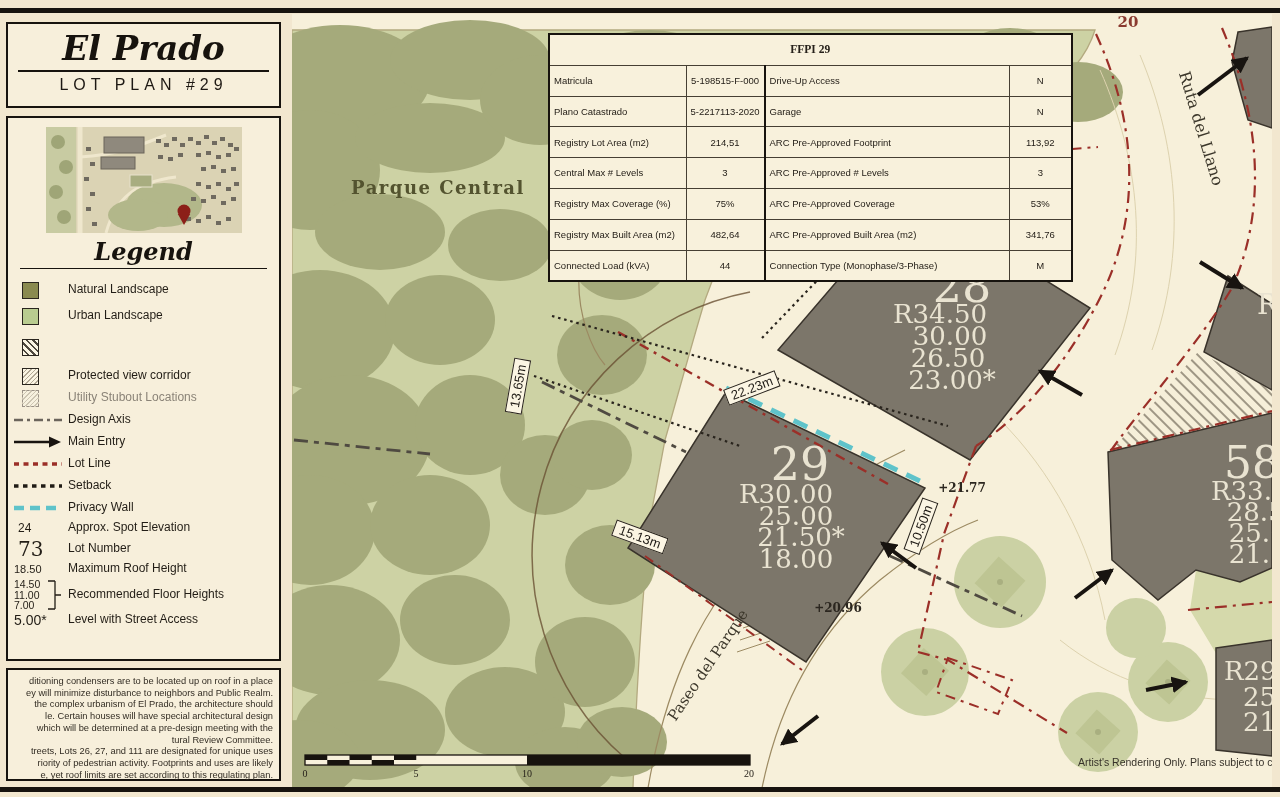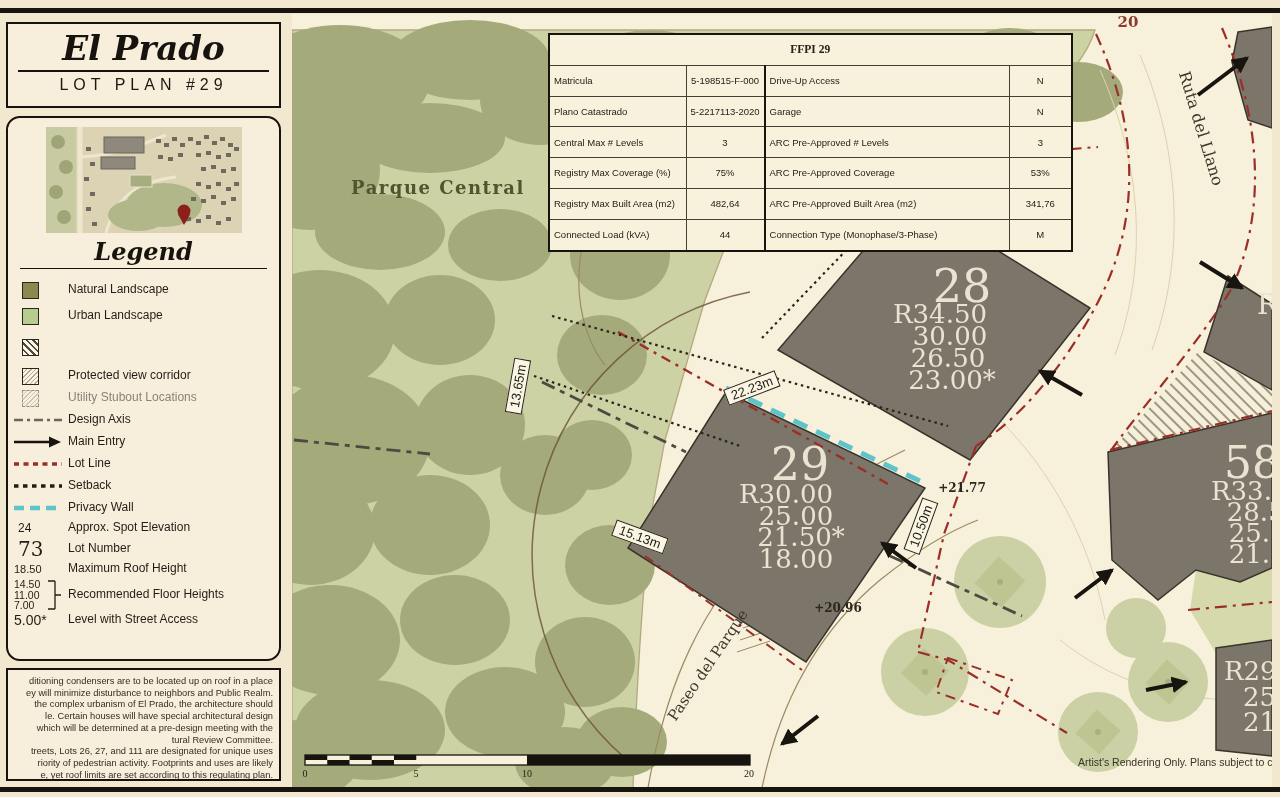--- a/index.html
+++ b/index.html
@@ -9,21 +9,21 @@
   
   .bar{position:absolute;left:0;width:1280px;height:5px;background:#17130e;}
   
   .sbox{position:absolute;left:6px;width:275px;background:#f7efdb;
         border:2px solid #17130e;box-sizing:border-box;}
   .title-box{top:22px;height:86px;text-align:center;}
   .brand{font-family:"DejaVu Serif","Liberation Serif",serif;font-style:italic;
          font-weight:700;font-size:34px;color:#17130e;margin-top:4px;}
   .brand-rule{border:none;border-top:2px solid #17130e;margin:2px 10px 4px 10px;}
   .plan-no{font-size:16px;letter-spacing:5px;color:#1d1813;}
-  .legend-box{top:116px;height:545px;padding:9px 6px 16px 6px;border-radius:14px;}
+  .legend-box{top:116px;height:545px;padding:9px 6px 16px 6px;}
   .minimap{display:block;margin:0 auto;border:0;}
   .legend-head{font-family:"DejaVu Serif","Liberation Serif",serif;font-style:italic;
                font-weight:700;font-size:24px;text-align:center;color:#17130e;margin-top:4px;}
   .legend-rule{border:none;border-top:1.5px solid #17130e;margin:2px 6px 8px 6px;}
   .lrow{display:flex;align-items:center;}
   .lsym{width:54px;flex:none;display:flex;align-items:center;justify-content:flex-start;}
   .llab{font-size:12px;color:#221d16;line-height:1.15;}
   .llab.dim{color:#8a8377;}
   .swatch{width:17px;height:17px;border:1.5px solid #2a251e;box-sizing:border-box;margin-left:8px;}
   .sw-hatch{background:repeating-linear-gradient(45deg,#fbf5e3 0 3px,#4f493e 3px 4.6px);}
@@ -286,20 +286,26 @@
         <td>Matricula</td>
         <td class="val">5-198515-F-000</td>
         <td class="sep">Drive-Up Access</td>
         <td class="val">N</td>
       </tr>
   <tr>
         <td>Plano Catastrado</td>
         <td class="val">5-2217113-2020</td>
         <td class="sep">Garage</td>
         <td class="val">N</td>
+      </tr>
+  <tr>
+        <td>Registry Lot Area (m2)</td>
+        <td class="val">214,51</td>
+        <td class="sep">ARC Pre-Approved Footprint</td>
+        <td class="val">113,92</td>
       </tr>
   <tr>
         <td>Central Max # Levels</td>
         <td class="val">3</td>
         <td class="sep">ARC Pre-Approved # Levels</td>
         <td class="val">3</td>
       </tr>
   <tr>
         <td>Registry Max Coverage (%)</td>
         <td class="val">75%</td>

